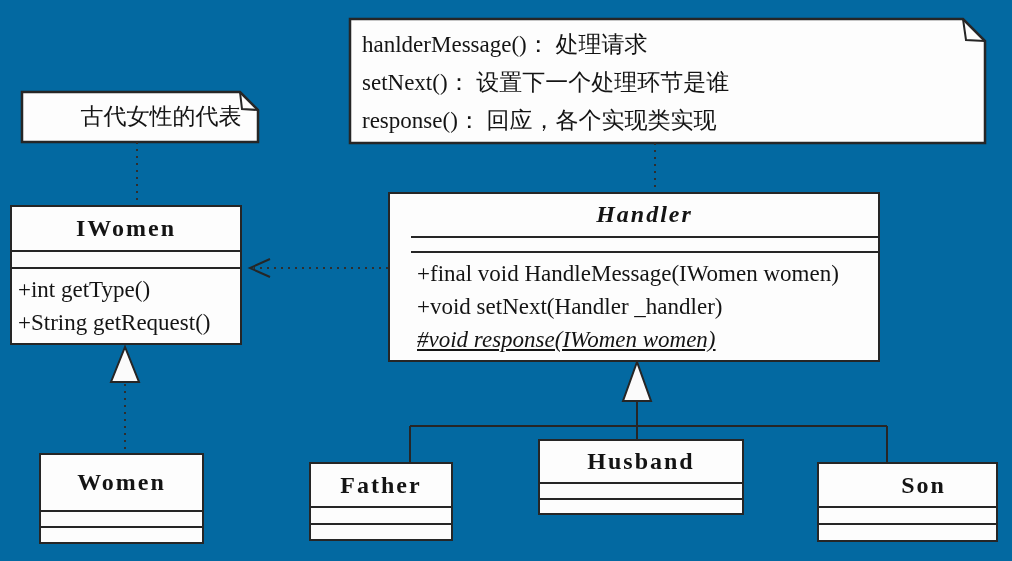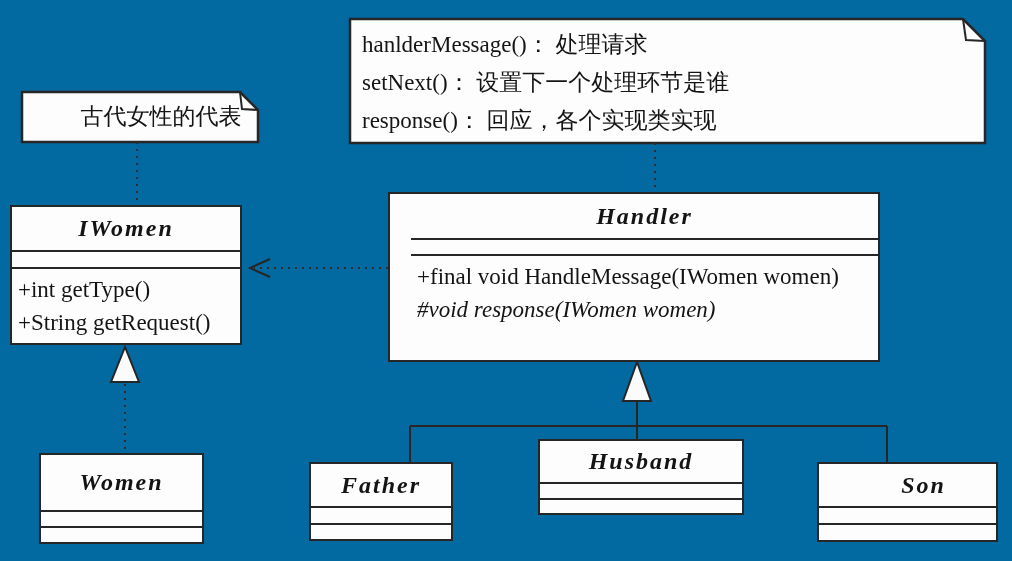--- a/index.html
+++ b/index.html
@@ -27,35 +27,34 @@
     flex-direction: column;
   }
   .uml-title {
     font-weight: bold;
     font-size: 24px;
     letter-spacing: 2px;
     text-align: center;
     display: flex;
     align-items: center;
     justify-content: center;
-    font-style: italic;
   }
   .italic-title { font-style: italic; }
   .uml-attrs  { box-sizing: border-box; border-top: 2px solid #262626; }
   .uml-methods{
     box-sizing: border-box;
     border-top: 2px solid #262626;
     padding: 4px 6px;
     font-size: 23px;
     line-height: 33px;
     white-space: nowrap;
     flex: 1;
   }
   .uml-sec { box-sizing: border-box; border-top: 2px solid #262626; }
-  .m-italic { font-style: italic; }
+  .m-italic { font-style: italic; text-decoration: underline; }
 
   .note-text {
     position: absolute;
     font-size: 23px;
     line-height: 38px;
     white-space: nowrap;
   }
 </style>
 </head>
 <body>
@@ -111,20 +110,21 @@
       <div>+int getType()</div>
       <div>+String getRequest()</div>
     </div>
   </div>
 
   <div class="uml-box" style="left:388px; top:192px; width:492px; height:170px;padding-left:21px;">
     <div class="uml-title italic-title" style="height:44px;">Handler</div>
     <div class="uml-attrs" style="height:16px;"></div>
     <div class="uml-methods">
       <div>+final void HandleMessage(IWomen women)</div>
+      <div>+void setNext(Handler _handler)</div>
       <div class="m-italic">#void response(IWomen women)</div>
     </div>
   </div>
 
   <div class="uml-box" style="left:39px; top:453px; width:165px; height:91px;">
     <div class="uml-title" style="flex:1;">Women</div>
     <div class="uml-sec" style="height:16px;"></div>
     <div class="uml-sec" style="height:16px;"></div>
   </div>
 

